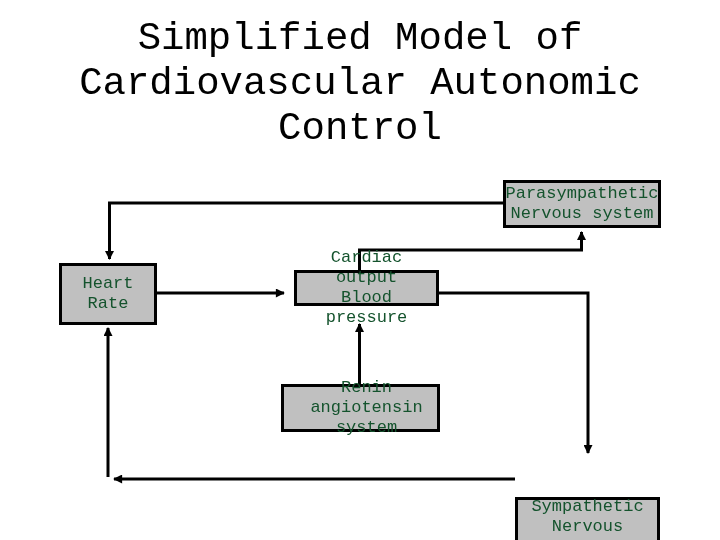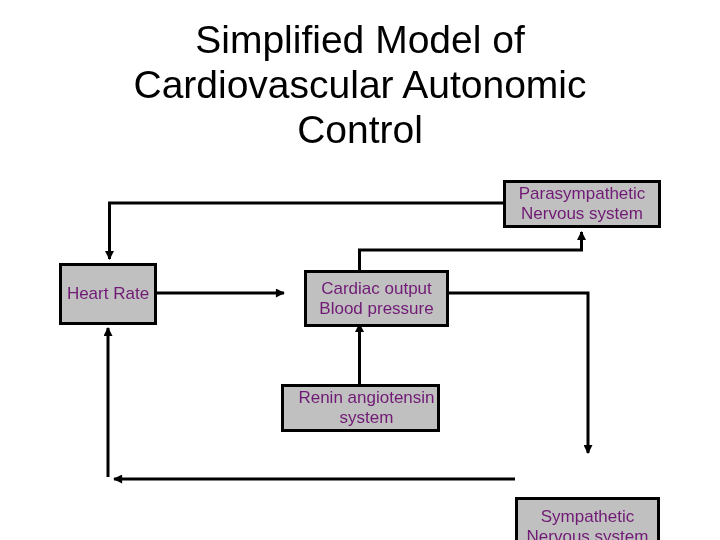--- a/index.html
+++ b/index.html
@@ -5,51 +5,51 @@
   html, body {
     margin: 0;
     padding: 0;
     background: #ffffff;
   }
   #slide {
     position: relative;
     width: 720px;
     height: 540px;
     background: #ffffff;
-    font-family: Liberation Sans, sans-serif;
+    font-family: Liberation Mono, monospace;
     overflow: hidden;
   }
   #slide-title {
     position: absolute;
     left: 0;
     top: 17px;
     width: 720px;
     text-align: center;
     font-size: 39px;
     line-height: 45px;
     color: #000000;
     white-space: pre-line;
   }
   .node {
     position: absolute;
     box-sizing: border-box;
     background: #c0c0c0;
     border: 3px solid #000000;
-    color: #701a75;
+    color: #14532d;
     font-size: 17px;
     line-height: 20px;
     text-align: center;
     display: flex;
     align-items: center;
     justify-content: center;
     white-space: pre-line;
   }
   #node-parasympathetic { left: 503px; top: 180px; width: 158px; height: 48px; }
   #node-heart-rate      { left: 59px;  top: 263px; width: 98px;  height: 62px; }
-  #node-cardiac-output  { left: 304px; top: 270px; width: 145px; height: 57px; }
+  #node-cardiac-output  { left: 294px; top: 270px; width: 145px; height: 36px; }
   #node-renin           { left: 281px; top: 384px; width: 159px; height: 48px; padding-left: 12px; }
   #node-sympathetic     { left: 515px; top: 457px; width: 145px; height: 60px; margin-top: 40px; }
   #connector-layer {
     position: absolute;
     left: 0;
     top: 0;
     width: 720px;
     height: 540px;
   }
   #connector-layer path {

